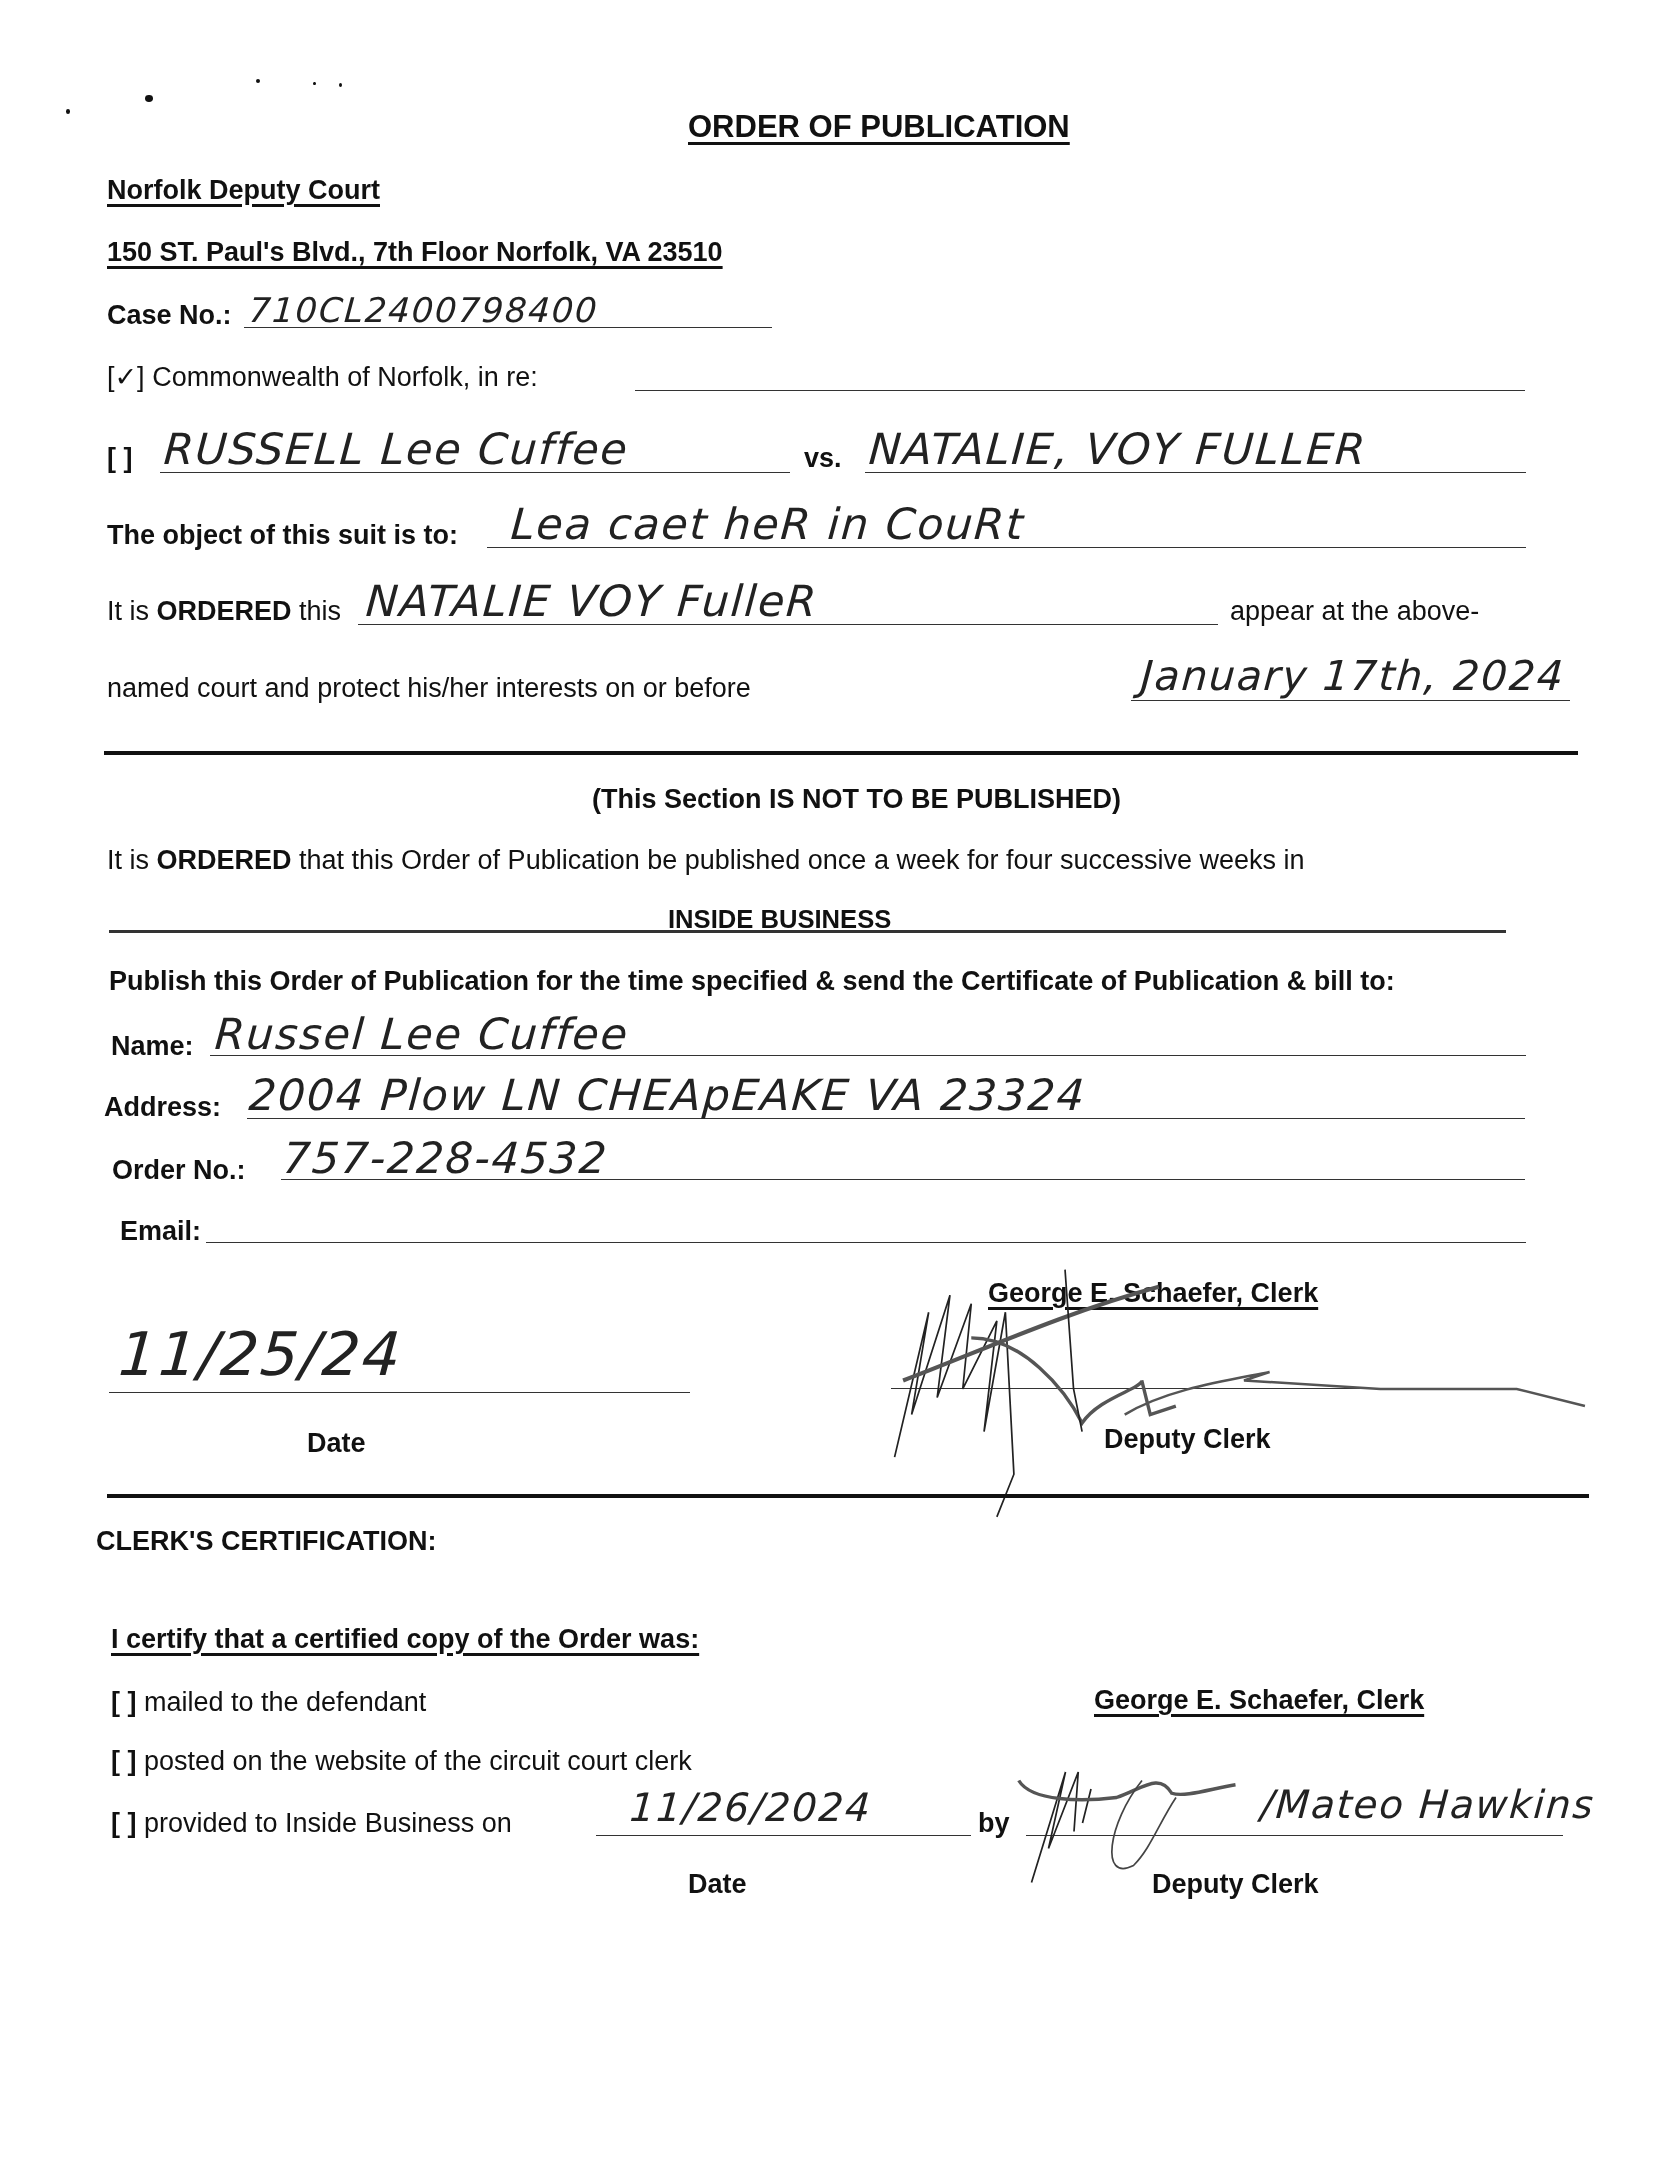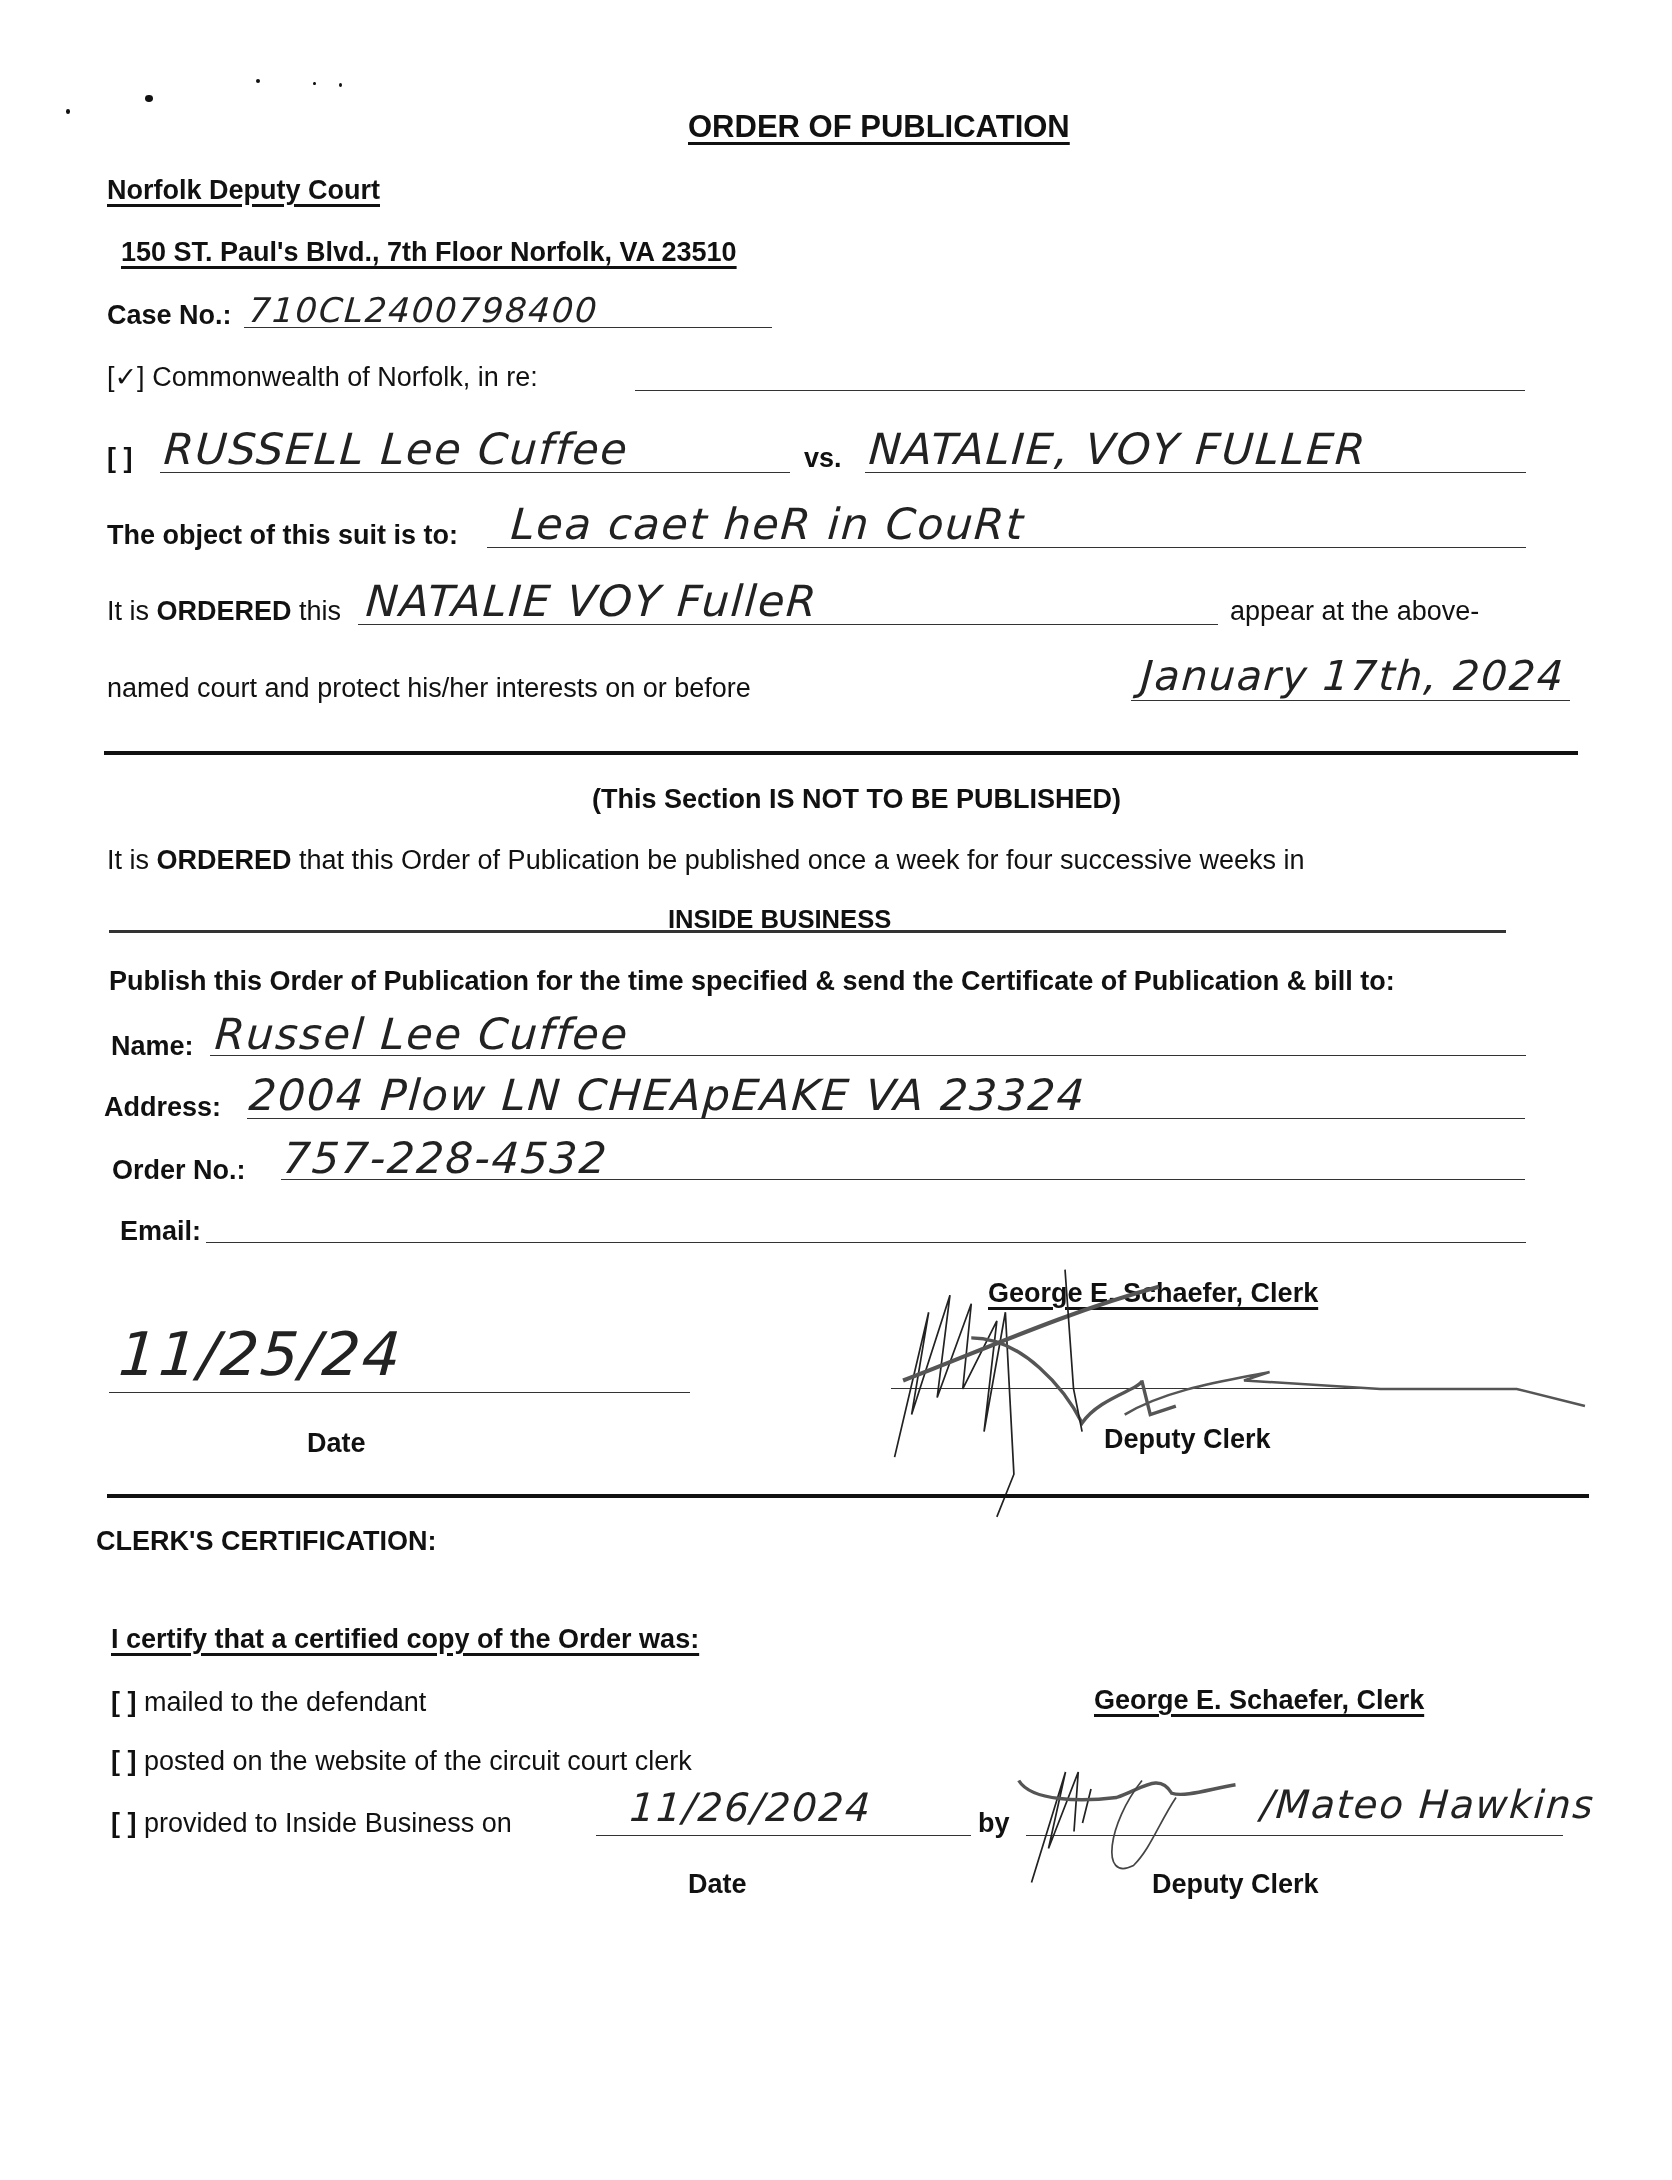--- a/index.html
+++ b/index.html
@@ -24,21 +24,21 @@
 
   <div class="speck" style="left:66px;top:109px;width:4.3px;height:5.1px;"></div>
   <div class="speck" style="left:145px;top:95px;width:7.7px;height:6.8px;"></div>
   <div class="speck" style="left:256px;top:79px;width:4.3px;height:4.3px;"></div>
   <div class="speck" style="left:313px;top:82px;width:2.6px;height:3.4px;"></div>
   <div class="speck" style="left:339px;top:83px;width:3.4px;height:4.3px;"></div>
 
   <div class="abs sans bold u t34" style="left:688px;top:109px;font-size:31px;">ORDER OF PUBLICATION</div>
 
   <div class="abs sans bold u t32" style="left:107px;top:175px;">Norfolk Deputy Court</div>
-  <div class="abs sans bold u t32" style="left:121px;top:237px;">150 ST. Paul's Blvd., 7th Floor Norfolk, VA 23510</div>
+  <div class="abs sans bold u t32" style="left:107px;top:237px;">150 ST. Paul's Blvd., 7th Floor Norfolk, VA 23510</div>
 
   <div class="abs sans bold t32" style="left:107px;top:300px;">Case No.:</div>
   <div class="line" style="left:244px;top:327px;width:528px;"></div>
   <div class="abs hand" style="left:249px;top:290px;font-size:34px;">710CL2400798400</div>
 
   <div class="abs sans t32" style="left:107px;top:361px;">
     <span>[✓]</span>
     <span>Commonwealth of Norfolk, in re:</span>
   </div>
   <div class="line" style="left:635px;top:390px;width:890px;"></div>

